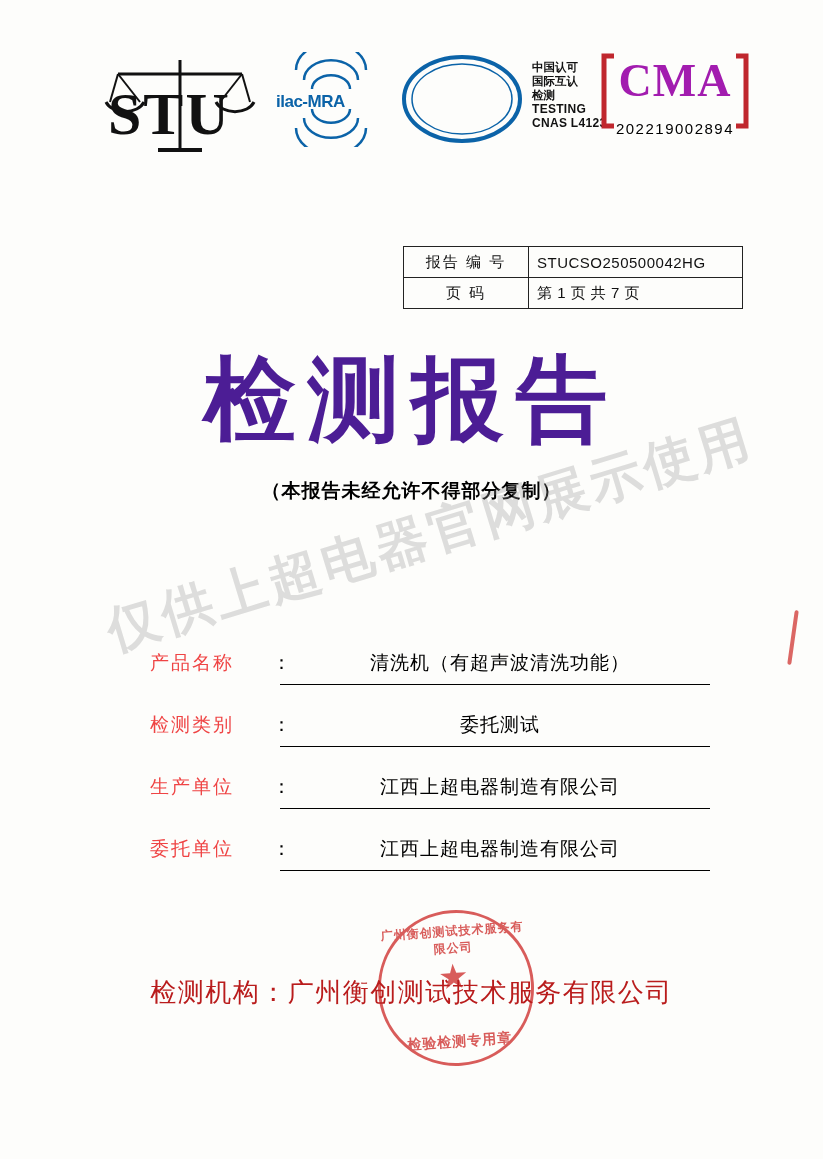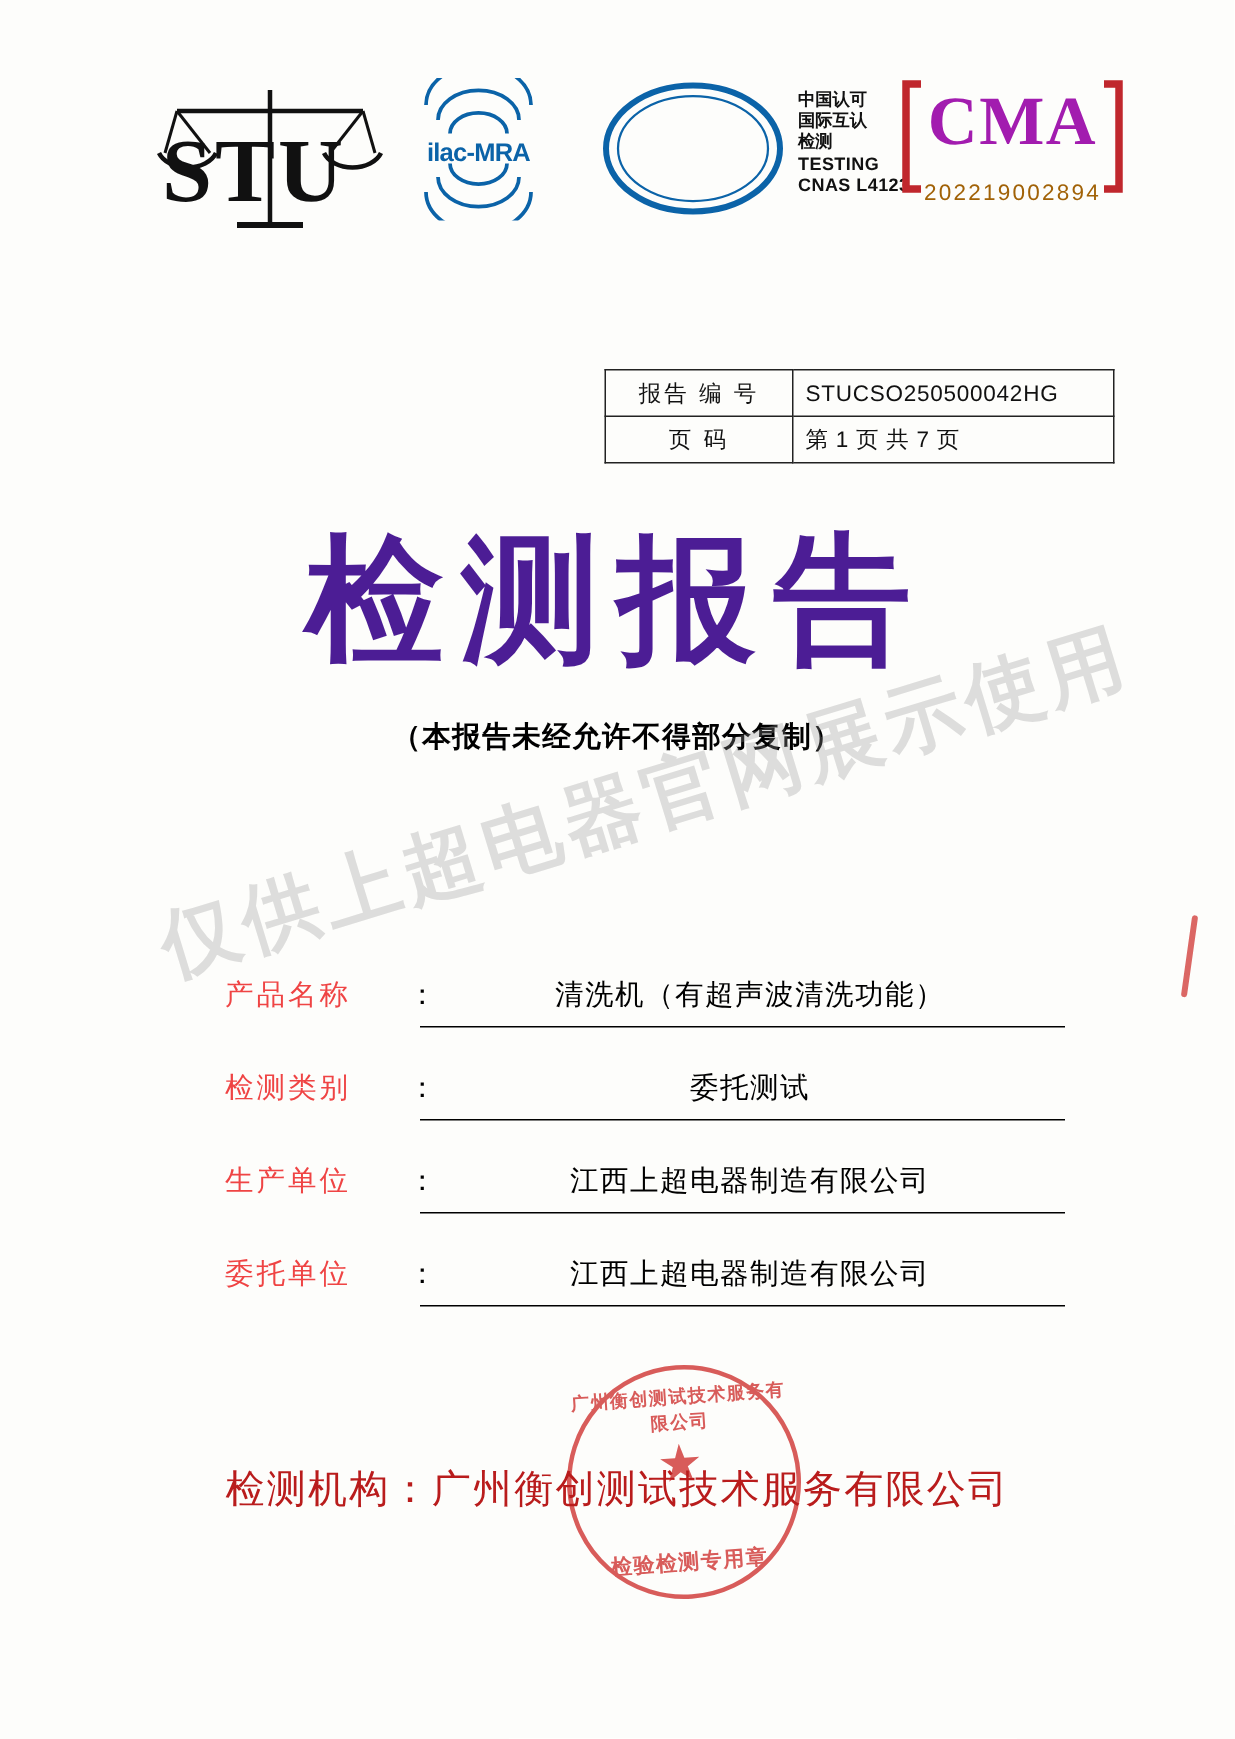--- a/index.html
+++ b/index.html
@@ -48,24 +48,24 @@
     font-size: 60px;
     letter-spacing: 2px;
     color: #111;
     position: absolute;
     top: 28px;
     left: 8px;
   }
 
   
   .logo-ilac {
-    left: 184px;
+    left: 196px;
     width: 110px;
     height: 95px;
-    text-align: center;
+    text-align: left;
   }
   .logo-ilac .ilac-text {
     position: absolute;
     top: 40px;
     left: 0;
     width: 100%;
     font-size: 17px;
     font-weight: bold;
     color: #0b63a8;
     letter-spacing: -0.5px;
@@ -124,21 +124,21 @@
     letter-spacing: 1px;
   }
   .logo-cma .cma-num {
     position: absolute;
     top: 68px;
     left: 0;
     width: 100%;
     text-align: center;
     font-size: 15px;
     letter-spacing: 1.5px;
-    color: #a16207;
+    color: #000000;
   }
 
   
   .info-table {
     position: absolute;
     top: 246px;
     left: 403px;
     width: 340px;
     border-collapse: collapse;
     font-size: 15px;

